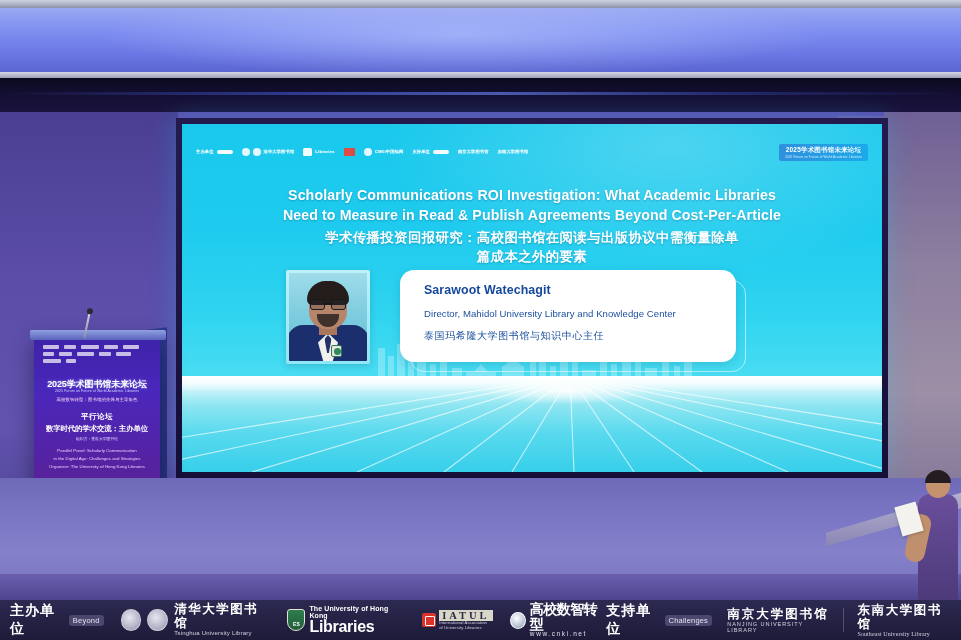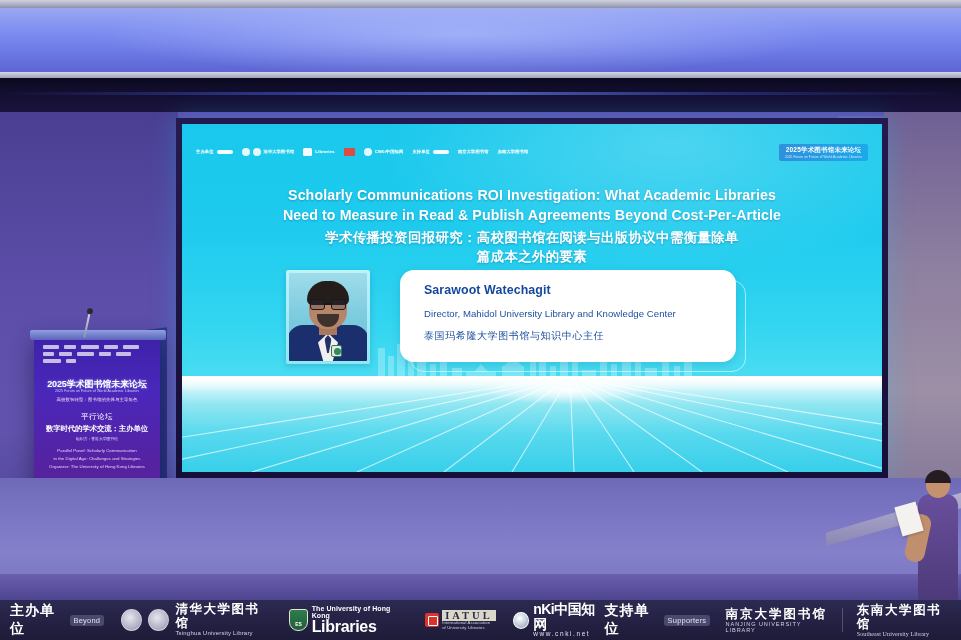--- a/index.html
+++ b/index.html
@@ -198,21 +198,21 @@
   .pod-title-en{
     position:absolute; left:6px; right:6px; top:53px; text-align:center;
     font-size:3.5px; color:#cdd6ff; letter-spacing:.1px; white-space:nowrap;
   }
   .pod-sub-cn{
     position:absolute; left:4px; right:4px; top:61px; text-align:center;
     font-size:4.4px; color:#ffd9f5; letter-spacing:.1px; white-space:nowrap;
   }
   .pod-panel{
     position:absolute; left:4px; right:4px; top:76px; text-align:center;
-    font-size:7.6px; font-weight:normal; color:#fff; letter-spacing:.4px;
+    font-size:7.6px; font-weight:bold; color:#fff; letter-spacing:.4px;
   }
   .pod-panel2{
     position:absolute; left:4px; right:4px; top:88px; text-align:center;
     font-size:7.4px; font-weight:bold; color:#fff; letter-spacing:-.1px; white-space:nowrap;
   }
   .pod-org{
     position:absolute; left:4px; right:4px; top:100px; text-align:center;
     font-size:3.8px; color:#e0d4ff; white-space:nowrap;
   }
   .pod-en1{ position:absolute; left:4px; right:4px; top:112px; text-align:center;
@@ -569,28 +569,28 @@
       <span class="iatul-txt">
         <span class="a1">IATUL</span>
         <span class="a2">International Association</span>
         <span class="a2">of University Libraries</span>
       </span>
     </div>
     <div style="width:18px"></div>
     <div class="cnki">
       <span class="cnki-globe"></span>
       <span class="cnki-txt">
-        <span class="c1">nKi中国知网</span>
+        <span class="c1">高校数智转型</span>
         <span class="c2">www.cnki.net</span>
       </span>
     </div>
     <div class="spacer"></div>
     <div class="sb-label">
       <span class="cn">支持单位</span>
-      <span class="en">Supporters</span>
+      <span class="en">Challenges</span>
     </div>
     <div style="width:16px"></div>
     <div class="njl">
       <span class="j1">南京大学图书馆</span>
       <span class="j2">NANJING UNIVERSITY LIBRARY</span>
     </div>
     <div style="width:14px"></div>
     <div class="sb-div"></div>
     <div style="width:14px"></div>
     <div class="seu">

